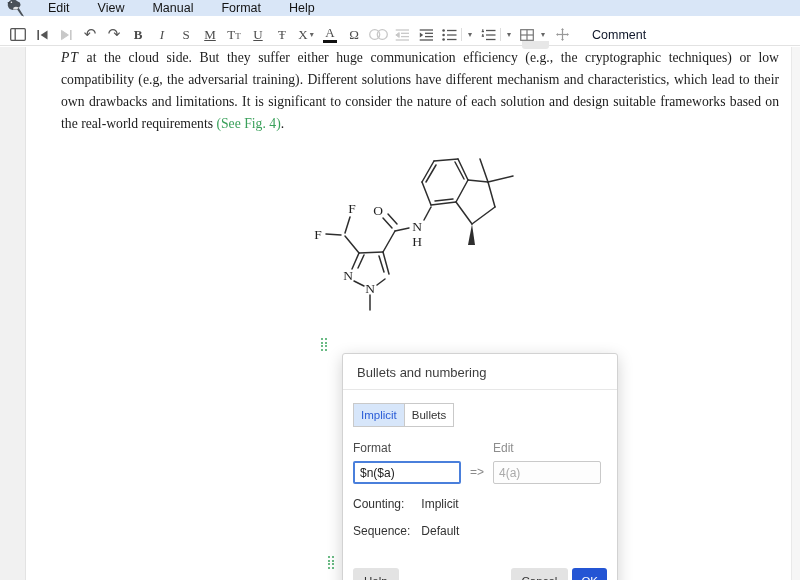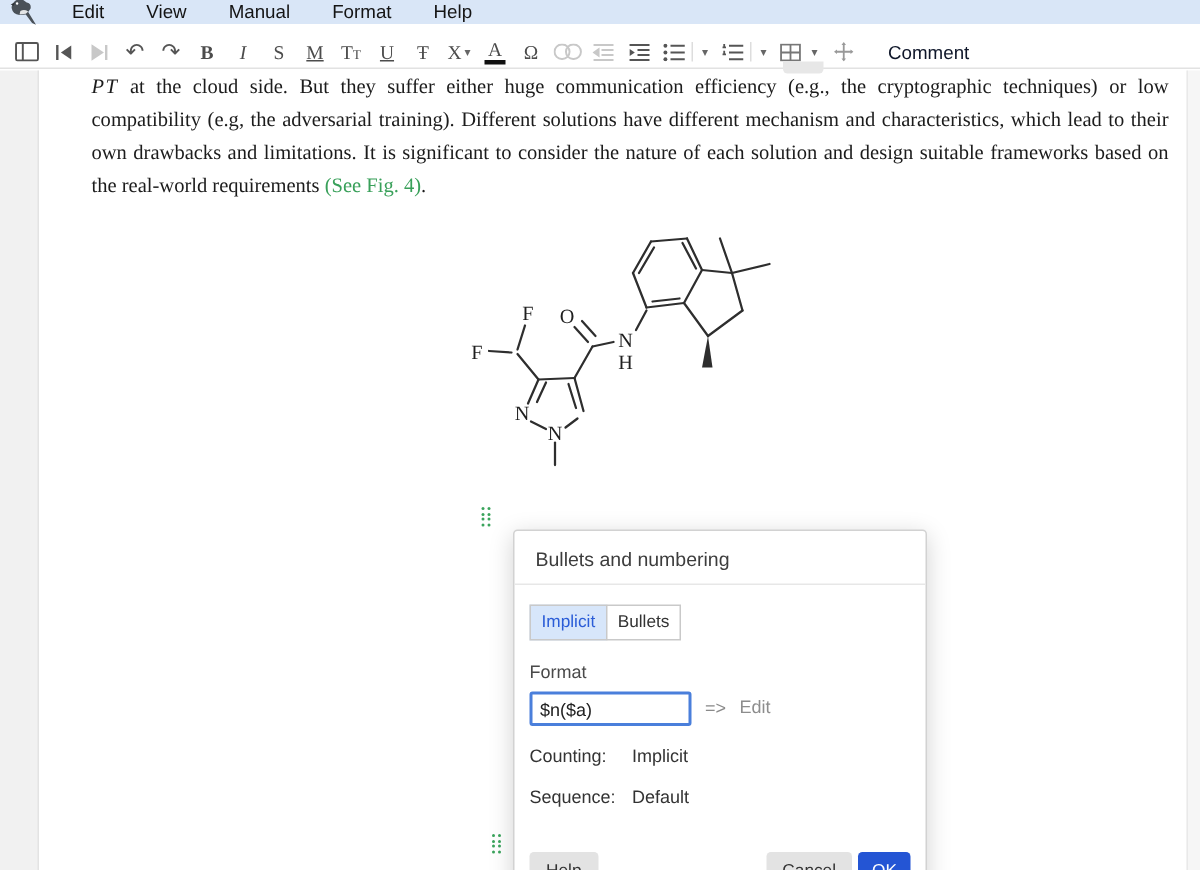--- a/index.html
+++ b/index.html
@@ -298,20 +298,21 @@
         <button class="tab">Bullets</button>
       </div>
       <div class="dlg-form">
         <div class="fcol">
           <label class="flabel">Format</label>
           <input class="tinput focused" value="$n($a)" style="">
         </div>
         <div class="map-arrow">=&gt;</div>
         <div class="fcol">
           <label class="flabel mut">Edit</label>
+          <input class="tinput mut" disabled="" value="4(a)" style="">
         </div>
       </div>
       <div class="kv">
         <span class="k">Counting:</span>
         <span>Implicit</span>
       </div>
       <div class="kv">
         <span class="k">Sequence:</span>
         <span>Default</span>
       </div>

